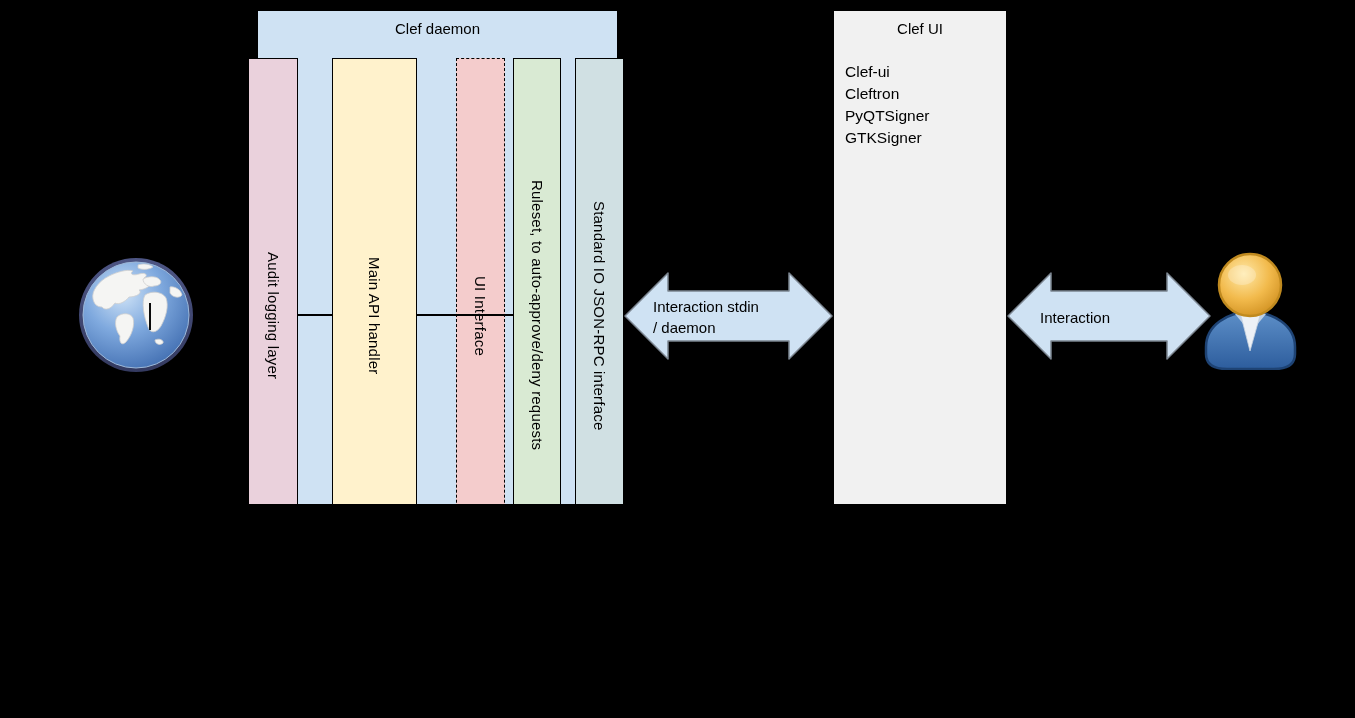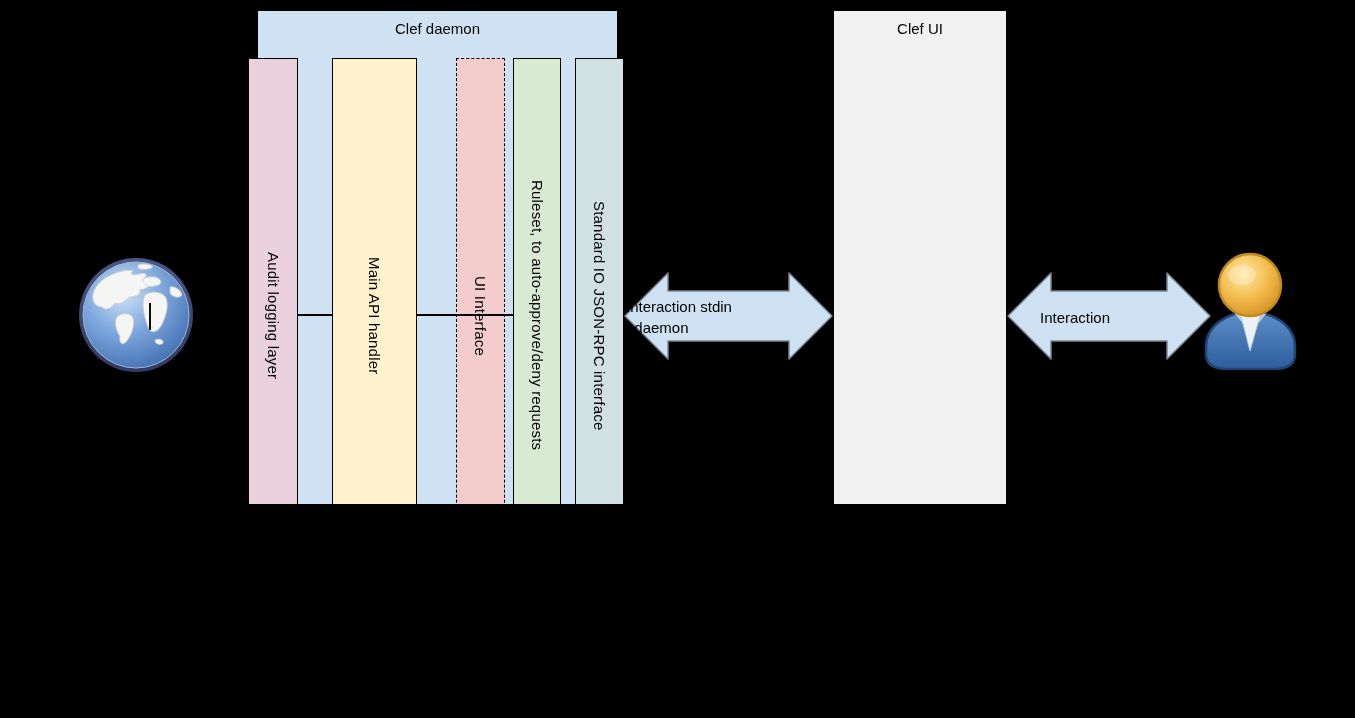--- a/index.html
+++ b/index.html
@@ -38,21 +38,21 @@
   .bar-5{left:575px;width:49px;}
   
   .connector{height:2px;background:#000;top:314px;z-index:3;}
   .connector-a{left:298px;width:34px;}
   .connector-b{left:417px;width:96px;}
   .globe-tick{left:149px;top:303px;width:2px;height:27px;background:#0a0a0a;z-index:6;}
   
   .arrow{z-index:2;}
   .arrow polygon{fill:#cfe2f3;stroke:#7b8590;stroke-width:1.5;stroke-linejoin:round;}
   .arrow-text{font-size:15px;line-height:21px;z-index:4;white-space:nowrap;}
-  .arrow1-text{left:626px;top:296px;}
+  .arrow1-text{left:653px;top:296px;}
   .arrow2-text{left:1040px;top:307px;text-align:right;}
   
   .ui-list{left:845px;top:61px;font-size:15.5px;line-height:22px;z-index:4;}
   .ui-list div{white-space:nowrap;}
   
   .globe-wrap{left:75px;top:255px;width:122px;height:120px;z-index:5;}
   .user-wrap{left:1202px;top:252px;width:97px;height:118px;z-index:5;}
 </style>
 </head>
 <body>
@@ -120,20 +120,26 @@
   <svg class="abs arrow" style="left:624px;top:272px;" width="209" height="88" viewBox="0 0 209 88">
     <polygon points="1,44 44,1 44,19 165,19 165,1 208,44 165,87 165,69 44,69 44,87"></polygon>
   </svg>
   <div class="abs arrow-text arrow1-text">
     <div>Interaction stdin</div>
     <div>/ daemon</div>
   </div>
 
   <div class="abs someui-box" style="background-color: rgb(241, 241, 241);"></div>
   <div class="abs box-title someui-title">Clef UI</div>
+  <div class="abs ui-list">
+    <div>Clef-ui</div>
+    <div>Cleftron</div>
+    <div>PyQTSigner</div>
+    <div>GTKSigner</div>
+  </div>
 
   <svg class="abs arrow" style="left:1007px;top:272px;" width="204" height="88" viewBox="0 0 204 88">
     <polygon points="1,44 44,1 44,19 160,19 160,1 203,44 160,87 160,69 44,69 44,87"></polygon>
   </svg>
   <div class="abs arrow-text arrow2-text">
     <div>Interaction</div>
   </div>
 
   <div class="abs user-wrap">
     <svg width="97" height="118" viewBox="0 0 97 118">

